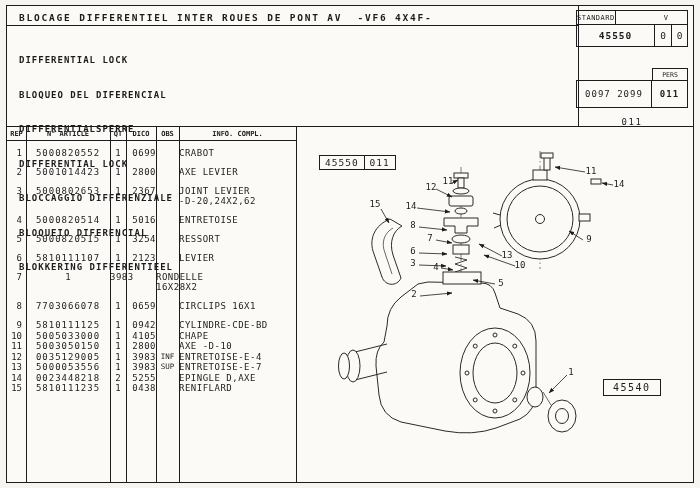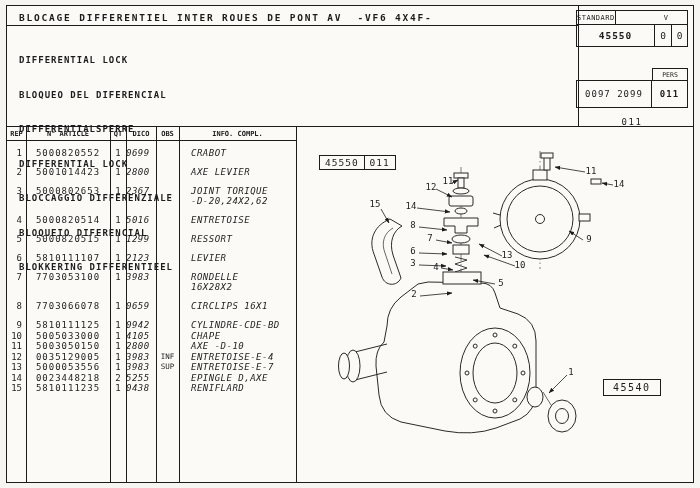--- a/index.html
+++ b/index.html
@@ -47,23 +47,23 @@
     height:14px; border-bottom:1px solid var(--ink); font-size:7px; align-items:center;font-weight:bold; }
   .thead > div { text-align:center; overflow:hidden; }
   .trows { position:absolute; left:0; right:0; top:14px; padding-top:7px; }
   .trow { display:grid; grid-template-columns:19px 84px 16px 30px 23px 1fr;
     font-size:9px; line-height:10px; }
   .trow.spaced { padding-bottom:9px; }
   .trow.compact { line-height:10.5px; }
   .cell.rep { text-align:right; padding-right:4px; }
   .cell.article { text-align:center; letter-spacing:1px; }
   .cell.qt { text-align:center; }
-  .cell.dico { text-align:left; letter-spacing:0.5px;font-style:italic; }
+  .cell.dico { text-align:right; letter-spacing:0.5px; }
   .cell.obs { text-align:center; font-size:7.5px; }
-  .cell.info { padding-left:12px; letter-spacing:0.5px;font-style:italic; }
+  .cell.info { padding-left:0; letter-spacing:0.5px; }
 
   .diagram-pane { position:absolute; left:290px; top:0; right:0; bottom:0; }
   .mech { position:absolute; left:0; top:0; width:398px; height:358px; }
   .callout { position:absolute; transform:translate(-50%,-50%); font-size:9px; z-index:3; }
   .fig-ref { position:absolute; left:22px; top:28px; display:flex; border:1.2px solid var(--ink);
     font-size:9.5px; letter-spacing:1px; background:var(--paper); z-index:2; }
   .fig-ref > div { padding:1px 5px; }
   .fig-ref > div + div { border-left:1.2px solid var(--ink); }
   .fig-ref2 { position:absolute; left:306px; top:252px; border:1.2px solid var(--ink);
     padding:2px 9px; font-size:10px; letter-spacing:1.5px; background:var(--paper); z-index:2; }
@@ -146,57 +146,56 @@
               <div>AXE LEVIER</div>
             </div>
           </div>
           <div class="trow spaced">
             <div class="cell rep">3</div>
             <div class="cell article">5000802653</div>
             <div class="cell qt">1</div>
             <div class="cell dico">2367</div>
             <div class="cell obs"></div>
             <div class="cell info">
-              <div>JOINT TORIQUE</div>
+              <div>JOINT LEVIER</div>
               <div>-D-20,24X2,62</div>
             </div>
           </div>
           <div class="trow spaced">
             <div class="cell rep">4</div>
             <div class="cell article">5000820514</div>
             <div class="cell qt">1</div>
             <div class="cell dico">5016</div>
             <div class="cell obs"></div>
             <div class="cell info">
               <div>ENTRETOISE</div>
             </div>
           </div>
           <div class="trow spaced">
             <div class="cell rep">5</div>
             <div class="cell article">5000820515</div>
             <div class="cell qt">1</div>
-            <div class="cell dico">1299</div>
+            <div class="cell dico">3254</div>
             <div class="cell obs"></div>
             <div class="cell info">
               <div>RESSORT</div>
             </div>
           </div>
           <div class="trow spaced">
             <div class="cell rep">6</div>
             <div class="cell article">5810111107</div>
             <div class="cell qt">1</div>
             <div class="cell dico">2123</div>
             <div class="cell obs"></div>
             <div class="cell info">
               <div>LEVIER</div>
             </div>
           </div>
           <div class="trow spaced">
             <div class="cell rep">7</div>
-            <div class="cell article">7703053100</div>
             <div class="cell qt">1</div>
             <div class="cell dico">3983</div>
             <div class="cell obs"></div>
             <div class="cell info">
               <div>RONDELLE</div>
               <div>16X28X2</div>
             </div>
           </div>
           <div class="trow spaced">
             <div class="cell rep">8</div>

